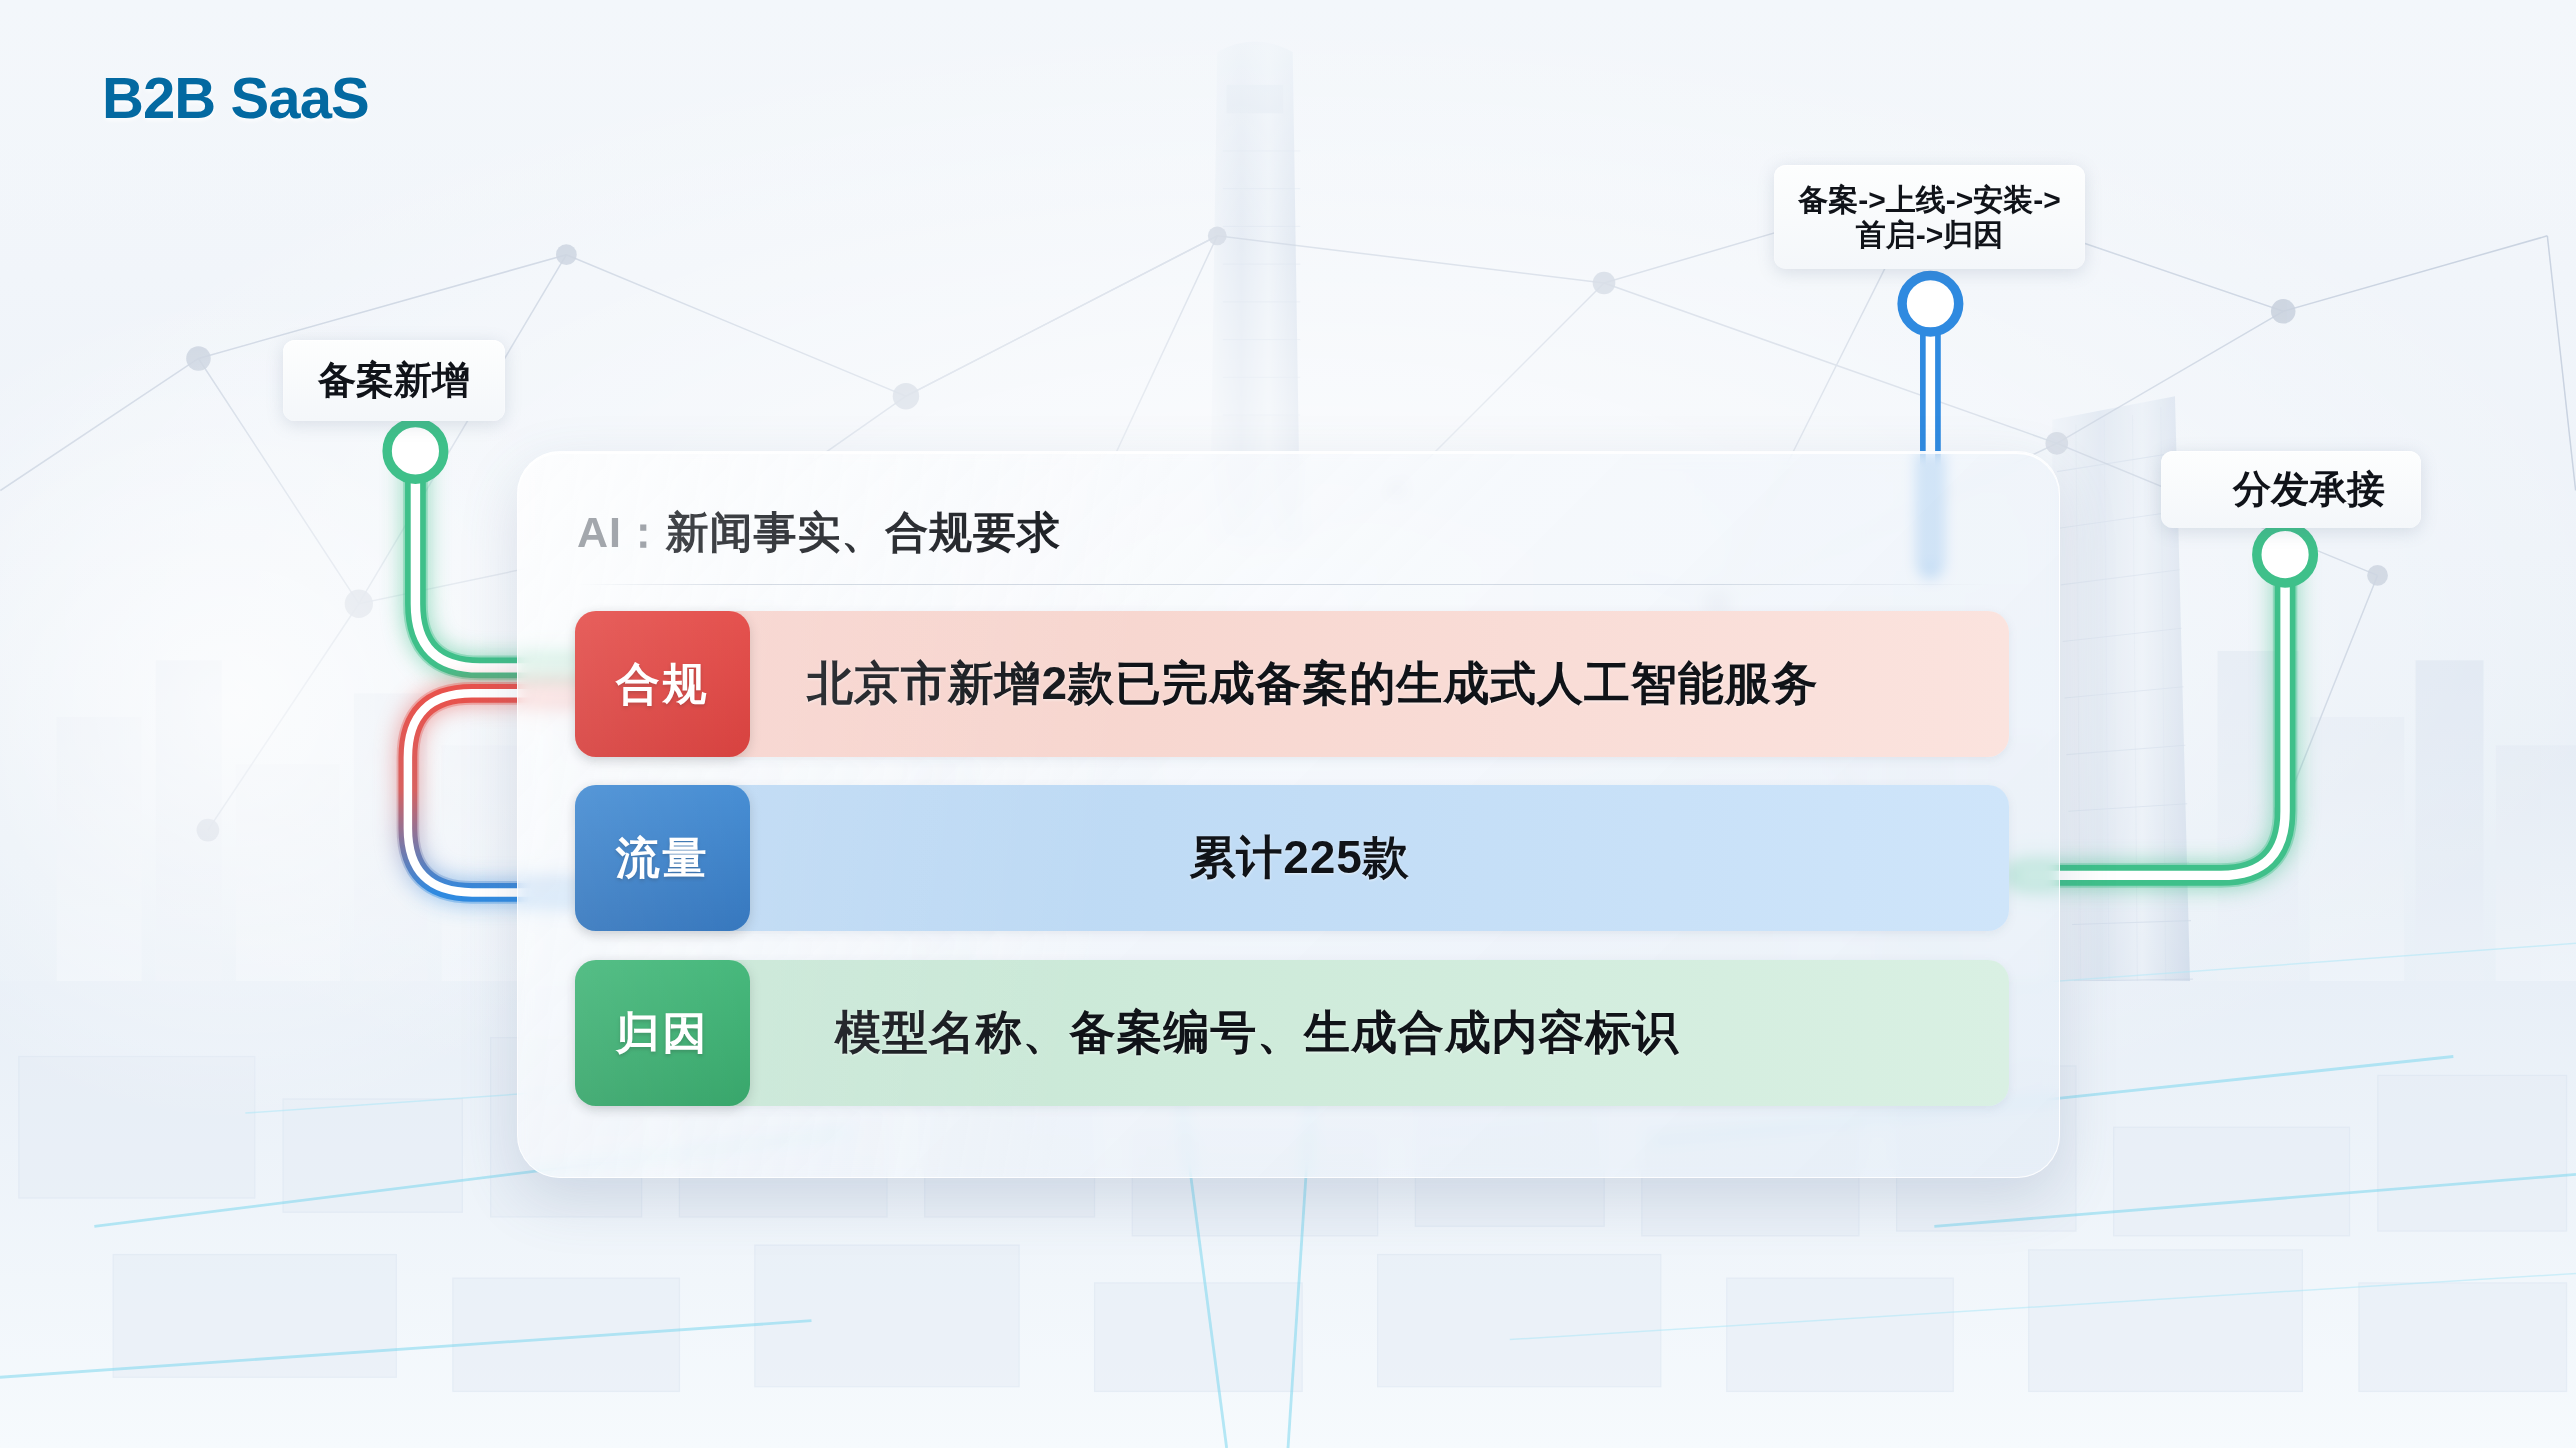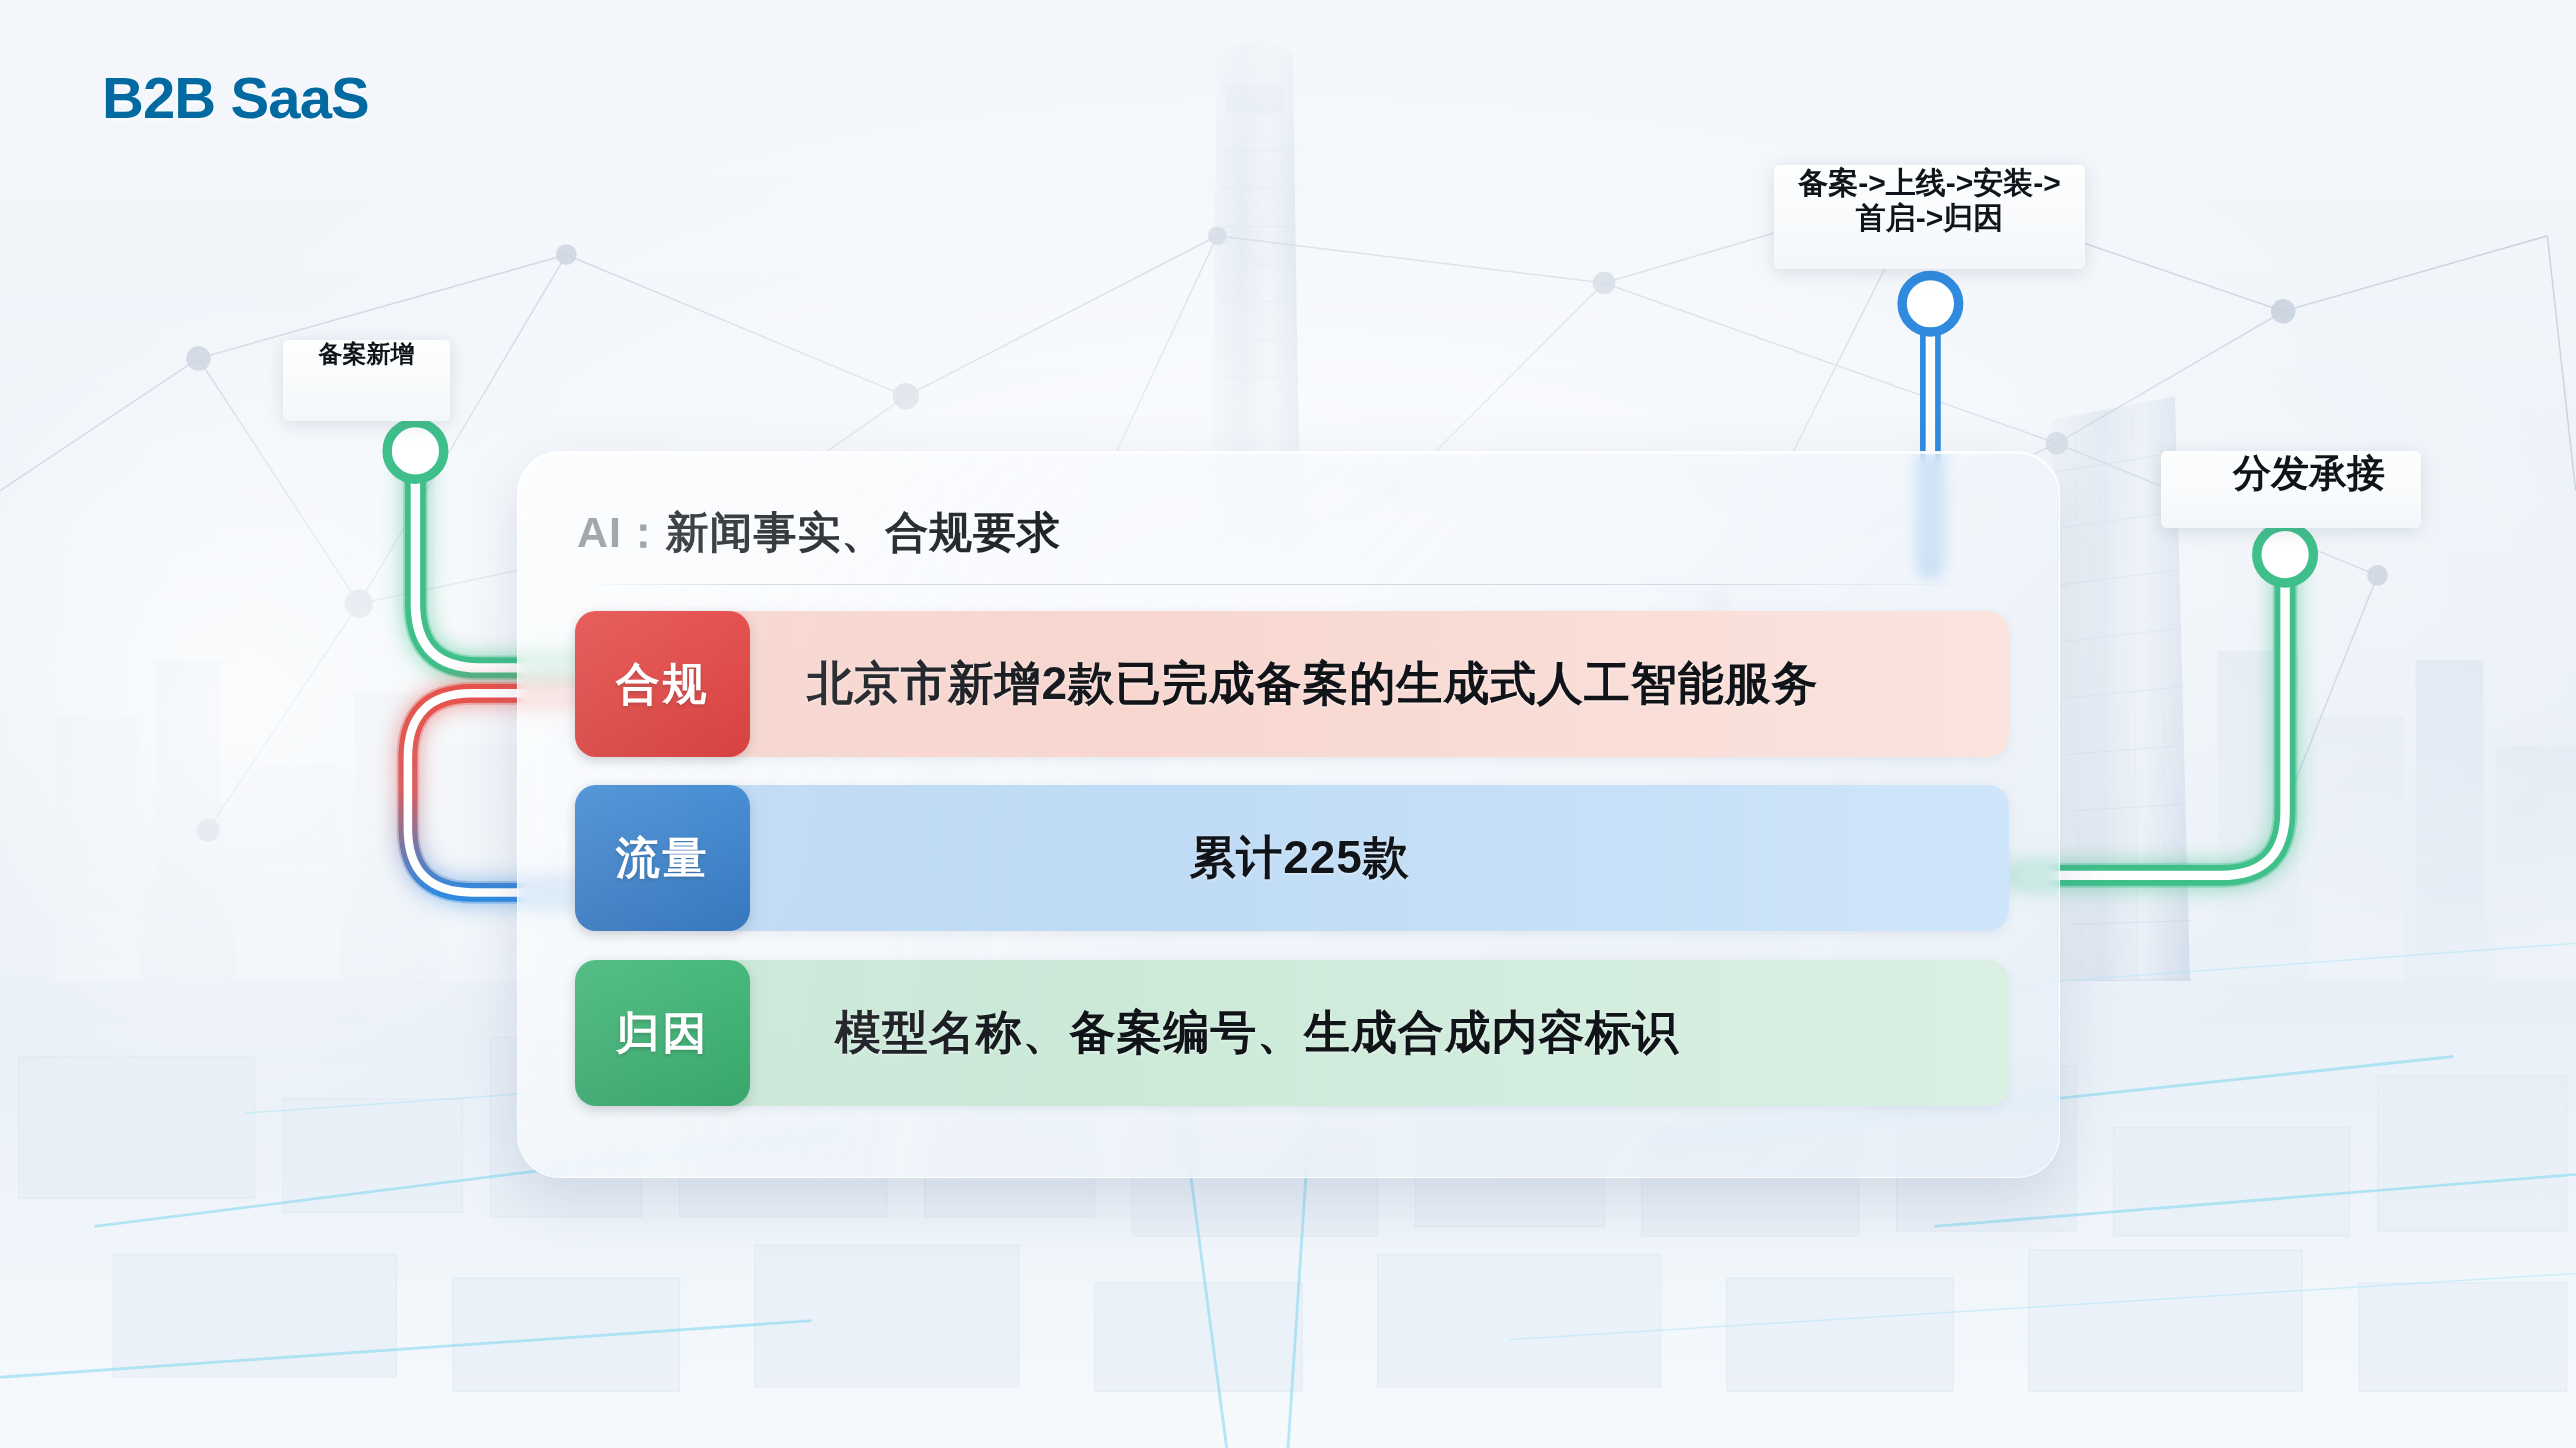--- a/index.html
+++ b/index.html
@@ -40,29 +40,29 @@
     position:absolute; left:972px; top:272px;
     font-size:62px; font-weight:bold; color:#14171c;
     letter-spacing:1.9px;
     text-shadow:0 1.9px 9.4px rgba(255,255,255,0.95), 0 0 1.9px rgba(255,255,255,0.9);
   }
 
   
   .pill{
     position:absolute;
     background:linear-gradient(180deg,#fdfefe 0%, #f4f7fa 100%);
-    border-radius:6px;
+    border-radius:12px;
     box-shadow:0 3.8px 17px rgba(90,110,140,0.18), 0 0.9px 1.9px rgba(255,255,255,0.9) inset;
-    display:flex; align-items:flex-start; justify-content:center;
+    display:flex; align-items:center; justify-content:center;
     color:#101319; font-weight:bold;
     text-align:center;
     line-height:1.18;
     z-index:30;
   }
-  #pill-beian     { left:283px;  top:340px;  width:167px; height:81px;  font-size:24px; }
+  #pill-beian     { left:283px;  top:340px;  width:222px; height:81px;  font-size:38px; }
   #pill-flow      { left:1774px; top:165px;  width:311px; height:104px; font-size:30px; padding:0 13.2px;}
   #pill-distribute{ left:2161px; top:451px;  width:260px; height:77px;  font-size:38px;padding-left:36px; }
   #pill-flow .pl-line{ display:block; white-space:nowrap; }
 
   
   .connectors{ position:absolute; left:0; top:0; width:2576px; height:1448px; z-index:20; pointer-events:none; }
 
   
   .glass-card{
     position:absolute; left:517px; top:451px; width:1543px; height:727px;

